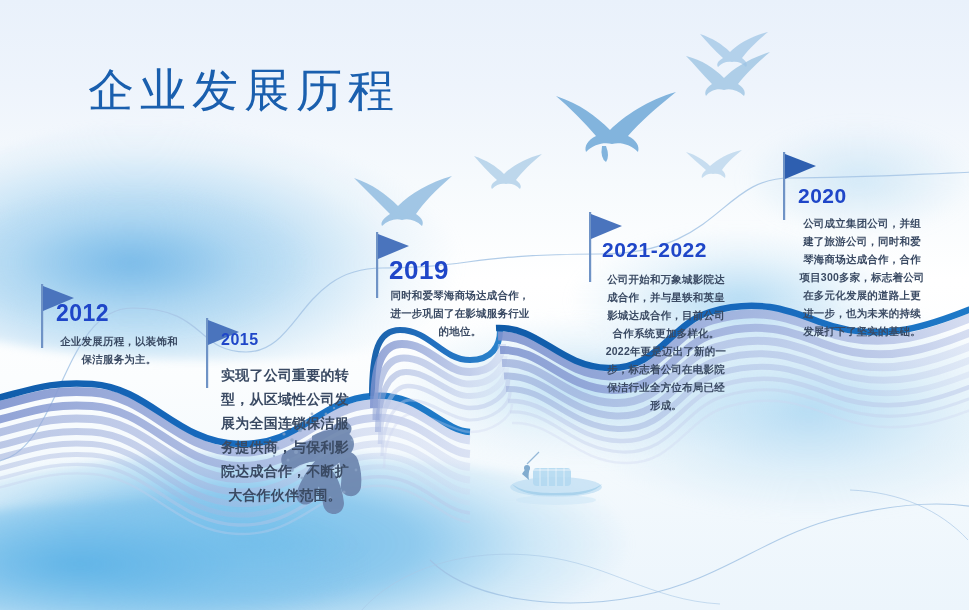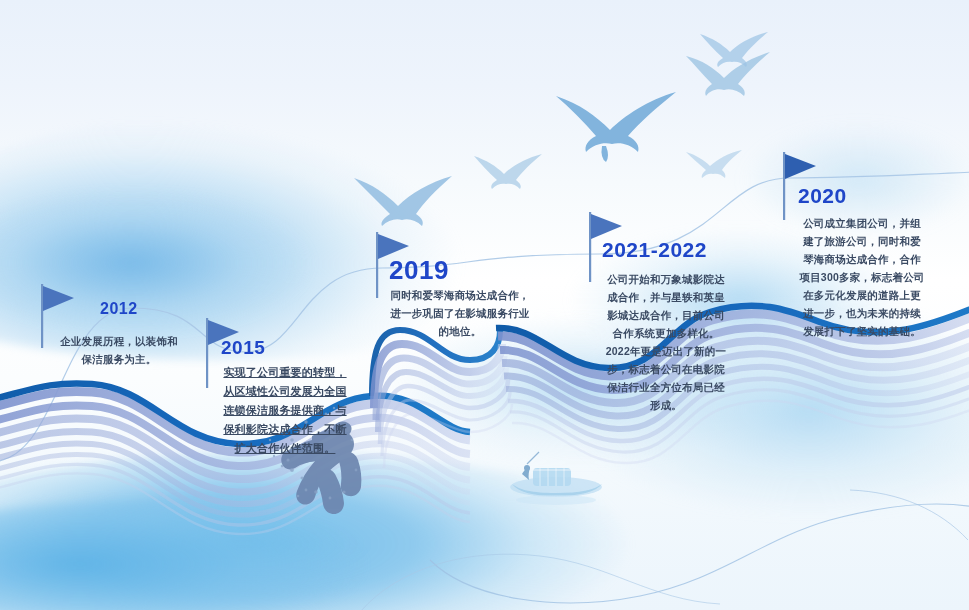--- a/index.html
+++ b/index.html
@@ -346,37 +346,38 @@
       <rect x="533" y="468" width="38" height="18" rx="4" fill="#a9d4ee" opacity="0.9"></rect>
       <path d="M533 470 h38" stroke="#ffffff" stroke-width="1" opacity="0.7"></path>
       <path d="M540 468 v18 M548 468 v18 M556 468 v18 M564 468 v18" stroke="#ffffff" stroke-width="0.9" opacity="0.6"></path>
       <path d="M522 474 c3 -5 6 -7 8 -7 c-1 4 -2 9 -1 13 z" fill="#6f9fc8"></path>
       <circle cx="527" cy="468" r="3" fill="#6f9fc8"></circle>
       <path d="M527 464 l12 -12" stroke="#86aed2" stroke-width="1.2" fill="none"></path>
       <ellipse cx="556" cy="500" rx="40" ry="5" fill="#c9e3f5" opacity="0.55"></ellipse>
     </g>
   </svg>
 
+  <div id="page-title">企业发展历程</div>
 
   <div class="milestone" style="left:40px; top:284px; width:150px;">
     <svg class="flag" width="44" height="64" viewBox="0 0 44 64">
       <rect x="1" y="0" width="2.2" height="64" fill="#6f93c6"></rect>
       <path d="M3 2 L34 14 L3 27 Z" fill="#4a74bd"></path>
     </svg>
-    <div class="year" style="left:16px; top:16px; font-size:16px;margin-left:44px;">2012</div>
+    <div class="year" style="left:16px; top:16px; font-size:23px;">2012</div>
     <div class="desc" style="left:16px; top:48px; width:126px; font-size:10.5px;">企业发展历程，以装饰和保洁服务为主。</div>
   </div>
 
   <div class="milestone" style="left:205px; top:318px; width:150px;">
     <svg class="flag" width="44" height="70" viewBox="0 0 44 70">
       <rect x="1" y="0" width="2.2" height="70" fill="#6f93c6"></rect>
       <path d="M3 2 L34 14 L3 27 Z" fill="#4a74bd"></path>
     </svg>
-    <div class="year" style="left:16px; top:13px; font-size:19px;margin-top:6px;">2015</div>
-    <div class="desc" style="left:16px; top:45px; width:128px; font-size:11px;text-decoration:underline;">实现了公司重要的转型，从区域性公司发展为全国连锁保洁服务提供商，与保利影院达成合作，不断扩大合作伙伴范围。</div>
+    <div class="year" style="left:16px; top:13px; font-size:16px;">2015</div>
+    <div class="desc" style="left:16px; top:45px; width:128px; font-size:14px;">实现了公司重要的转型，从区域性公司发展为全国连锁保洁服务提供商，与保利影院达成合作，不断扩大合作伙伴范围。</div>
   </div>
 
   <div class="milestone" style="left:375px; top:232px; width:165px;">
     <svg class="flag" width="44" height="66" viewBox="0 0 44 66">
       <rect x="1" y="0" width="2.2" height="66" fill="#6f93c6"></rect>
       <path d="M3 2 L34 14 L3 27 Z" fill="#4a74bd"></path>
     </svg>
     <div class="year" style="left:14px; top:23px; font-size:26px;">2019</div>
     <div class="desc" style="left:14px; top:54px; width:142px; font-size:10.5px;">同时和爱琴海商场达成合作，进一步巩固了在影城服务行业的地位。</div>
   </div>

